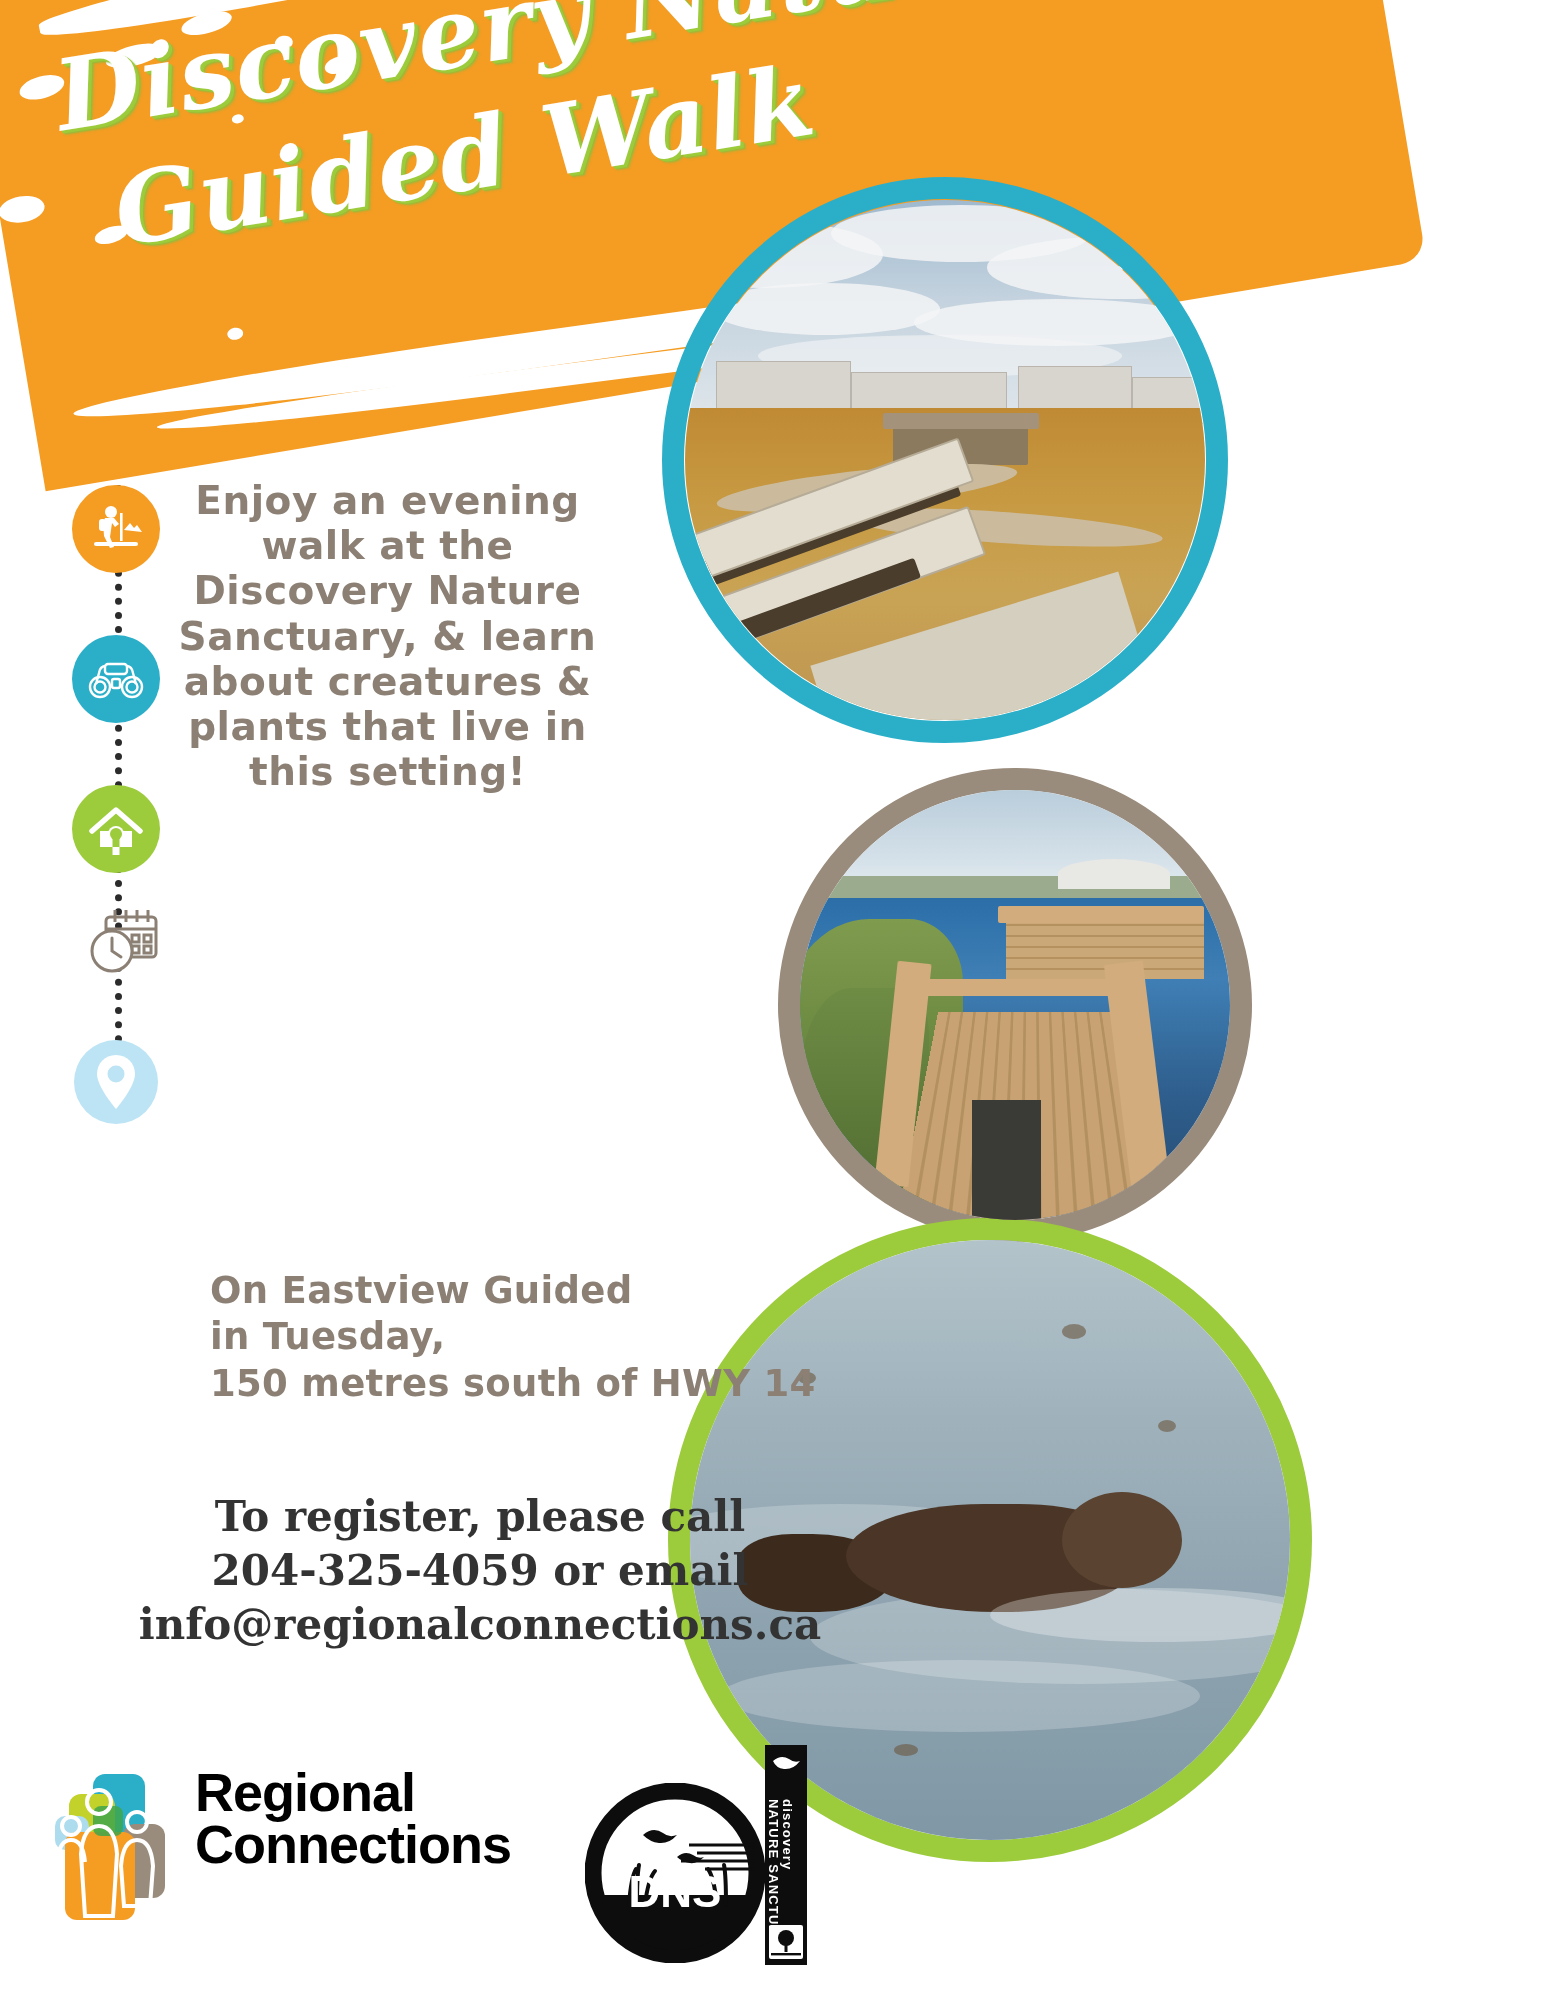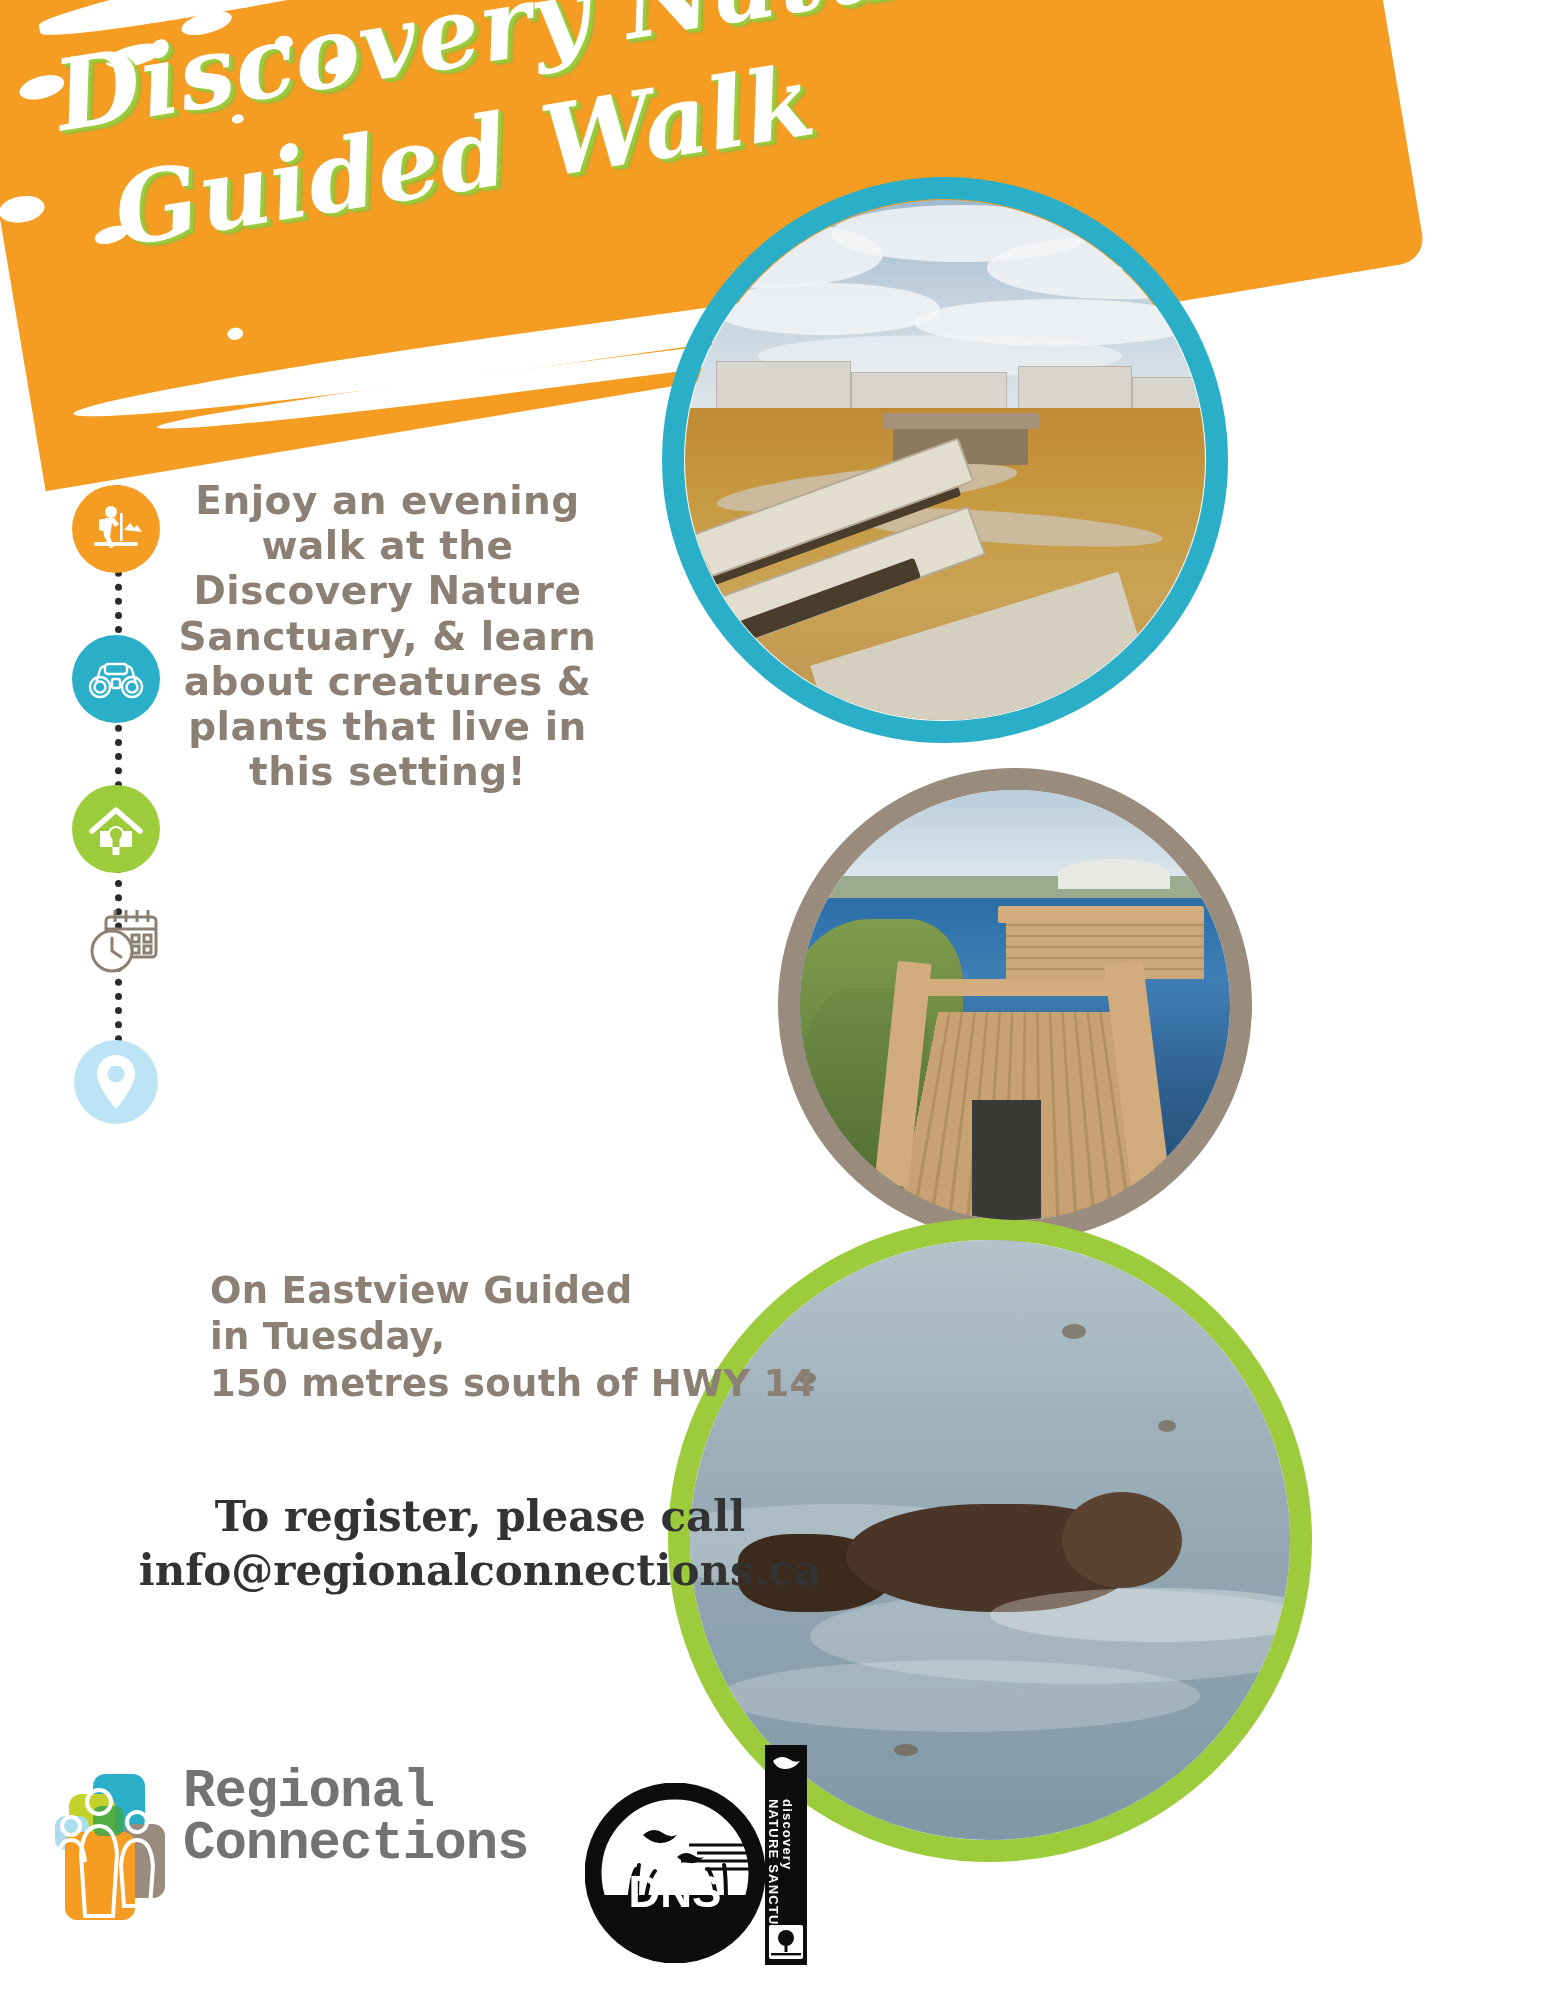--- a/index.html
+++ b/index.html
@@ -248,26 +248,26 @@
   .p3-wake { position:absolute; background: rgba(255,255,255,.3); border-radius:50%; }
   .p3-debris { position:absolute; background:#6a5640; border-radius:50%; opacity:.6; }
 
   
   #rc-logo {
     position: absolute; left: 55px; top: 1760px;
     width: 520px; height: 190px; z-index: 6;
   }
   .rc-mark { position:absolute; left:0; top:6px; width:130px; height:160px; }
   .rc-text {
-    position:absolute; left:128px; top:6px;
-    font-family: Liberation Mono, monospace;
+    position:absolute; left:140px; top:6px;
+    font-family: Liberation Sans, sans-serif;
     font-weight: 700;
     font-size: 54px;
     line-height: .97;
-    color: #737373;
+    color: #000000;
     letter-spacing: -1px;
   }
   .rc-sub {
     position:absolute; left:144px; top:130px;
     font-family: "DejaVu Serif", serif;
     font-weight: 700;
     font-size: 27px;
     letter-spacing: 4px;
     color: #2BAFC9;
   }
@@ -451,20 +451,21 @@
 
 
   <div class="address">
     <div>On Eastview Guided</div>
     <div>in Tuesday,</div>
     <div>150 metres south of HWY 14</div>
   </div>
 
   <div class="register">
     <div>To register, please call</div>
+    <div>204-325-4059 or email</div>
     <div>info@regionalconnections.ca</div>
   </div>
 
   <div id="rc-logo">
     <svg class="rc-mark" viewBox="0 0 130 160" aria-hidden="true">
       <rect x="38" y="8" width="52" height="58" rx="12" fill="#2BAFC9"></rect>
       <rect x="14" y="28" width="46" height="48" rx="12" fill="#C3D22B"></rect>
       <rect x="0" y="50" width="34" height="34" rx="10" fill="#AEDCEF"></rect>
       <rect x="68" y="58" width="42" height="74" rx="12" fill="#9A8C7C"></rect>
       <rect x="10" y="66" width="70" height="88" rx="12" fill="#F59C23"></rect>

